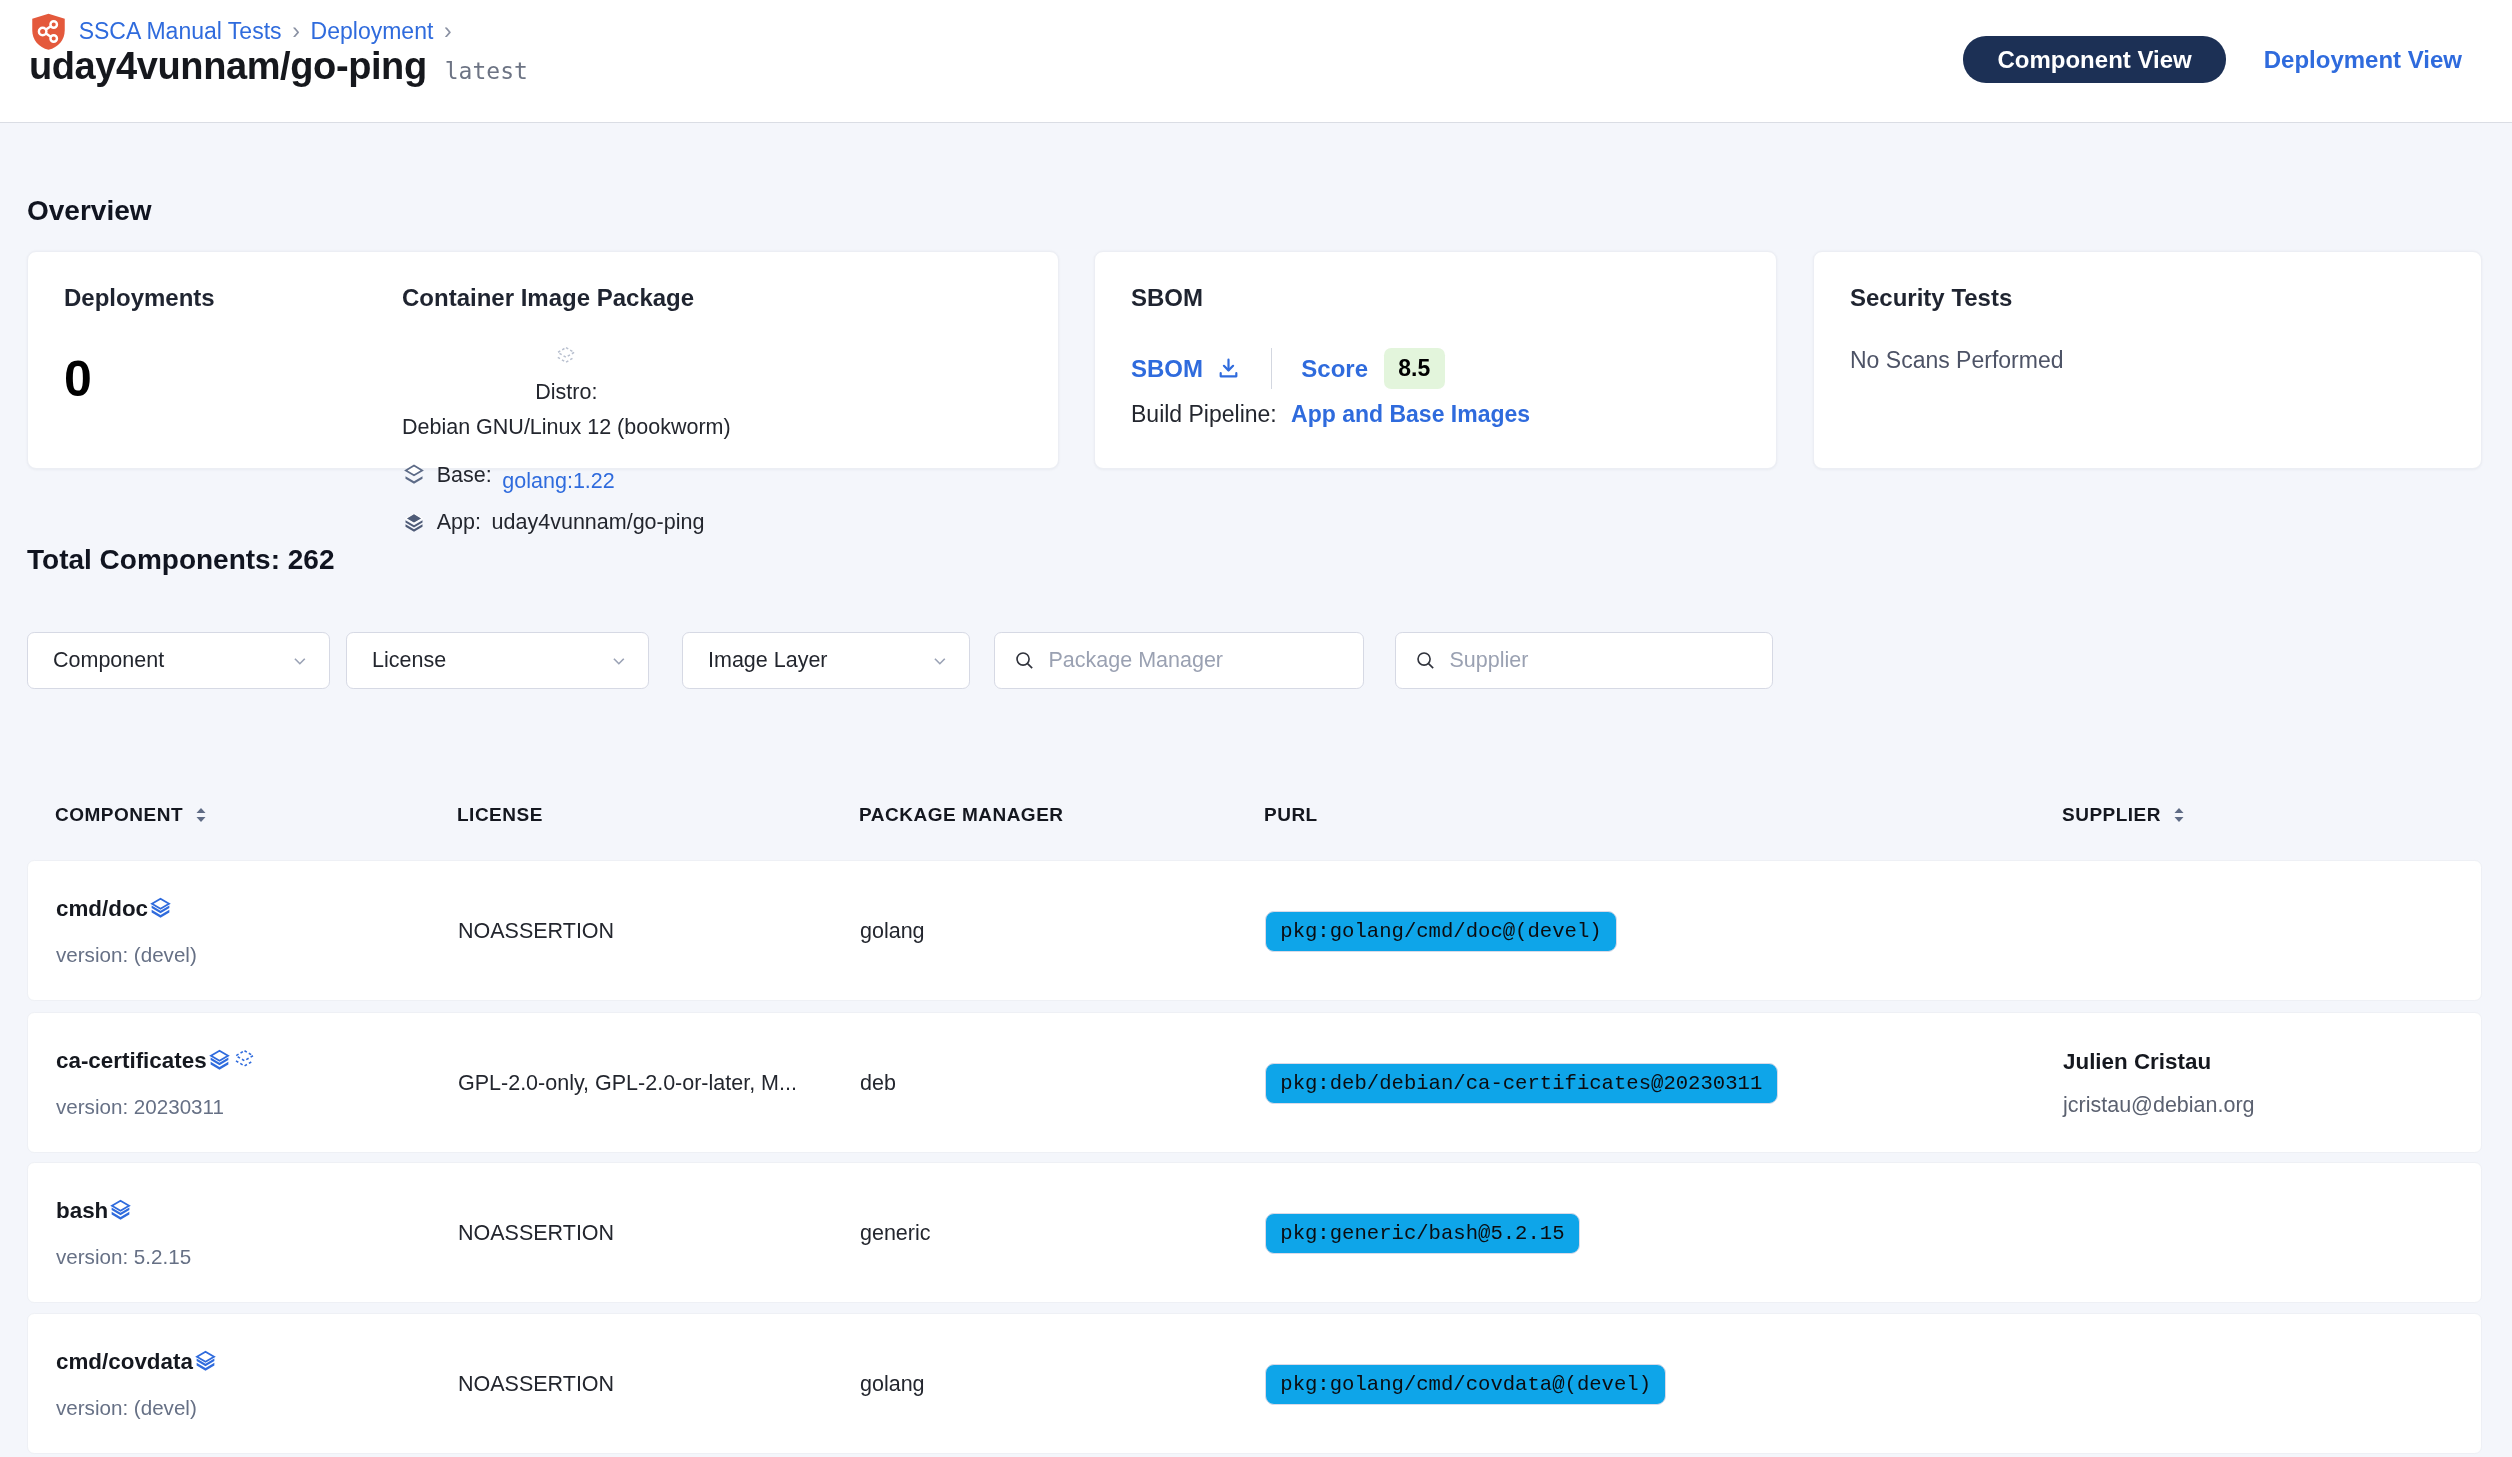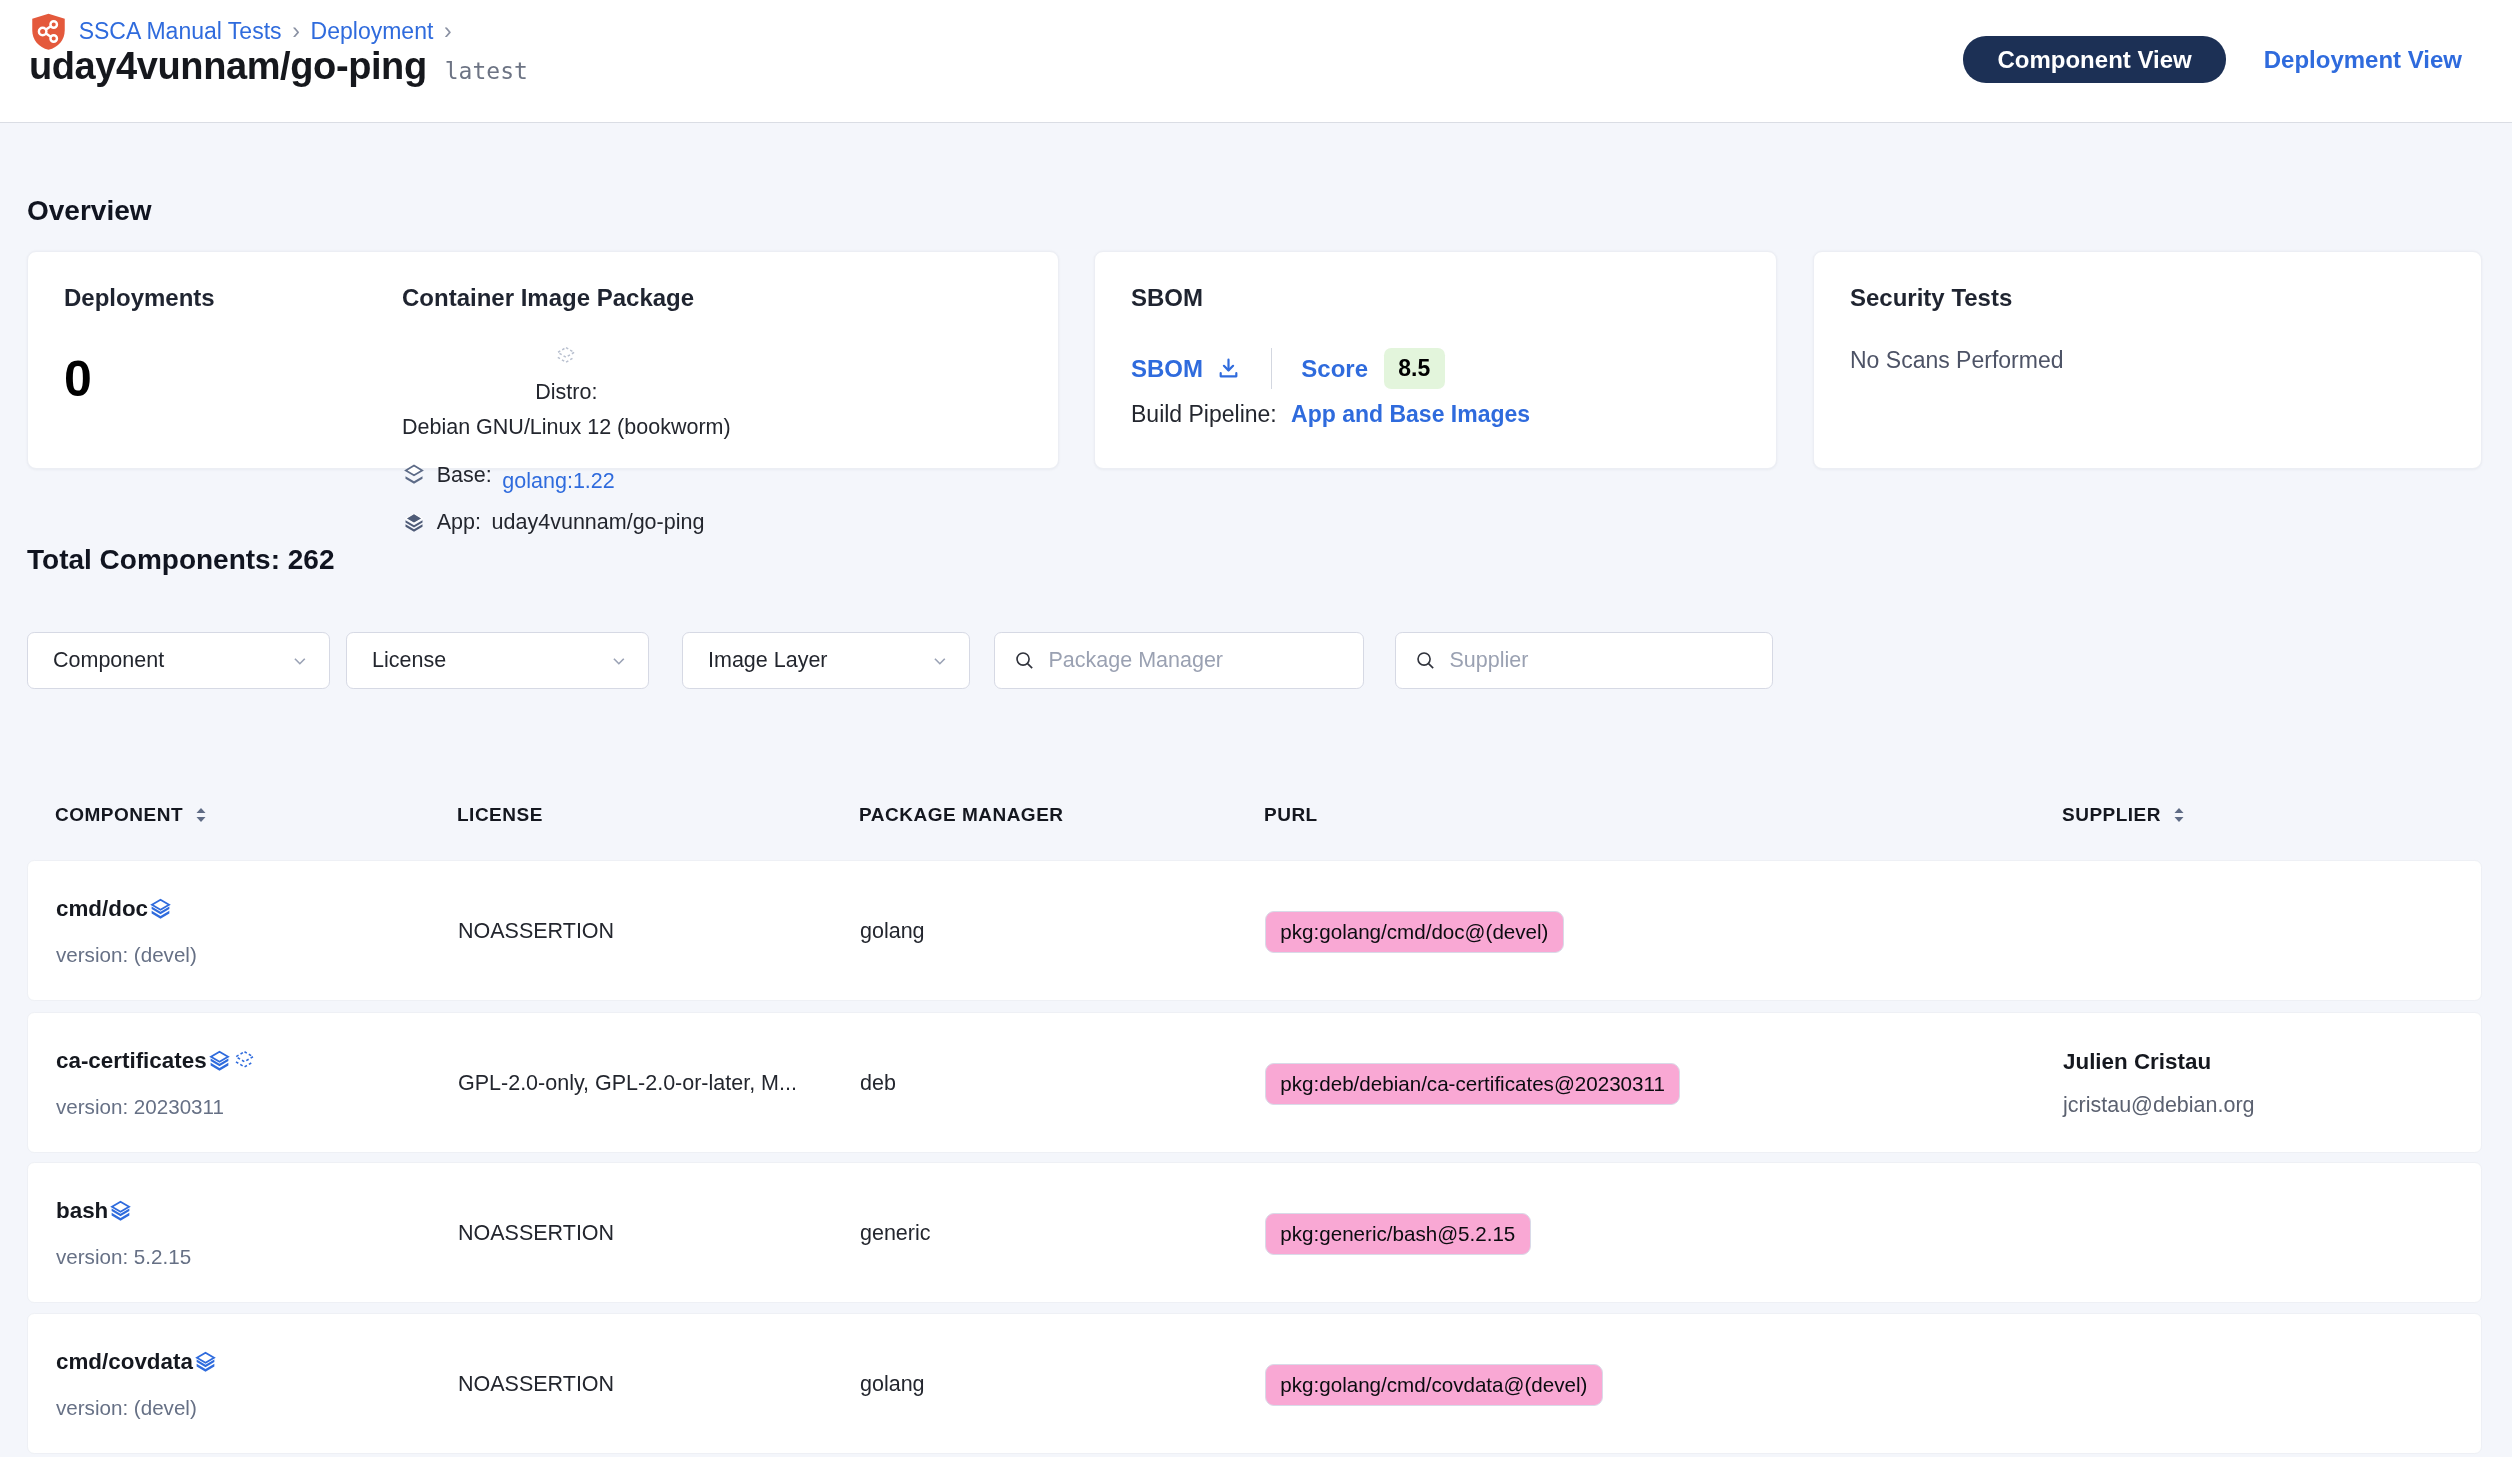--- a/index.html
+++ b/index.html
@@ -69,26 +69,26 @@
   .th-purl { left:1237px; }
   .th-supplier { left:2035px; cursor:pointer; }
   .row-card { position:absolute; left:27px; width:2455px; height:141px; background:#ffffff; border:0.9px solid #eef0f5; border-radius:7.2px; }
   .r0{top:860px;} .r1{top:1012px;} .r2{top:1162px;} .r3{top:1313px;}
   .cell { position:absolute; top:0; height:141px; display:flex; align-items:center; }
   .c-component { left:28px; flex-direction:column; align-items:flex-start; justify-content:center; gap:21.5px; }
   .c-license { left:430px; width:385px; }
   .c-pm { left:832px; }
   .c-purl { left:1237px; }
   .c-supplier { left:2035px; flex-direction:column; align-items:flex-start; justify-content:center; gap:18px; }
-  .comp-name-line { display:flex; align-items:flex-end; gap:0; }
+  .comp-name-line { display:flex; align-items:center; gap:0; }
   .comp-name { font-size:22.4px; font-weight:bold; color:#15181f; }
   .comp-version { font-size:20.6px; color:#667085; }
   .cell-text { font-size:21.5px; color:#23262e; }
   .lic-trunc { white-space:nowrap; overflow:hidden; }
-  .purl-chip { font-family:Liberation Sans, sans-serif; font-size:20.6px; color:#0b0c10; background:#f9a8d4; border:0.9px solid #d9dae8; border-radius:9px; padding:8px 14.3px; }
+  .purl-chip { font-family:Liberation Mono, monospace; font-size:20.6px; color:#0b0c10; background:#0ea5e9; border:0.9px solid #d9dae8; border-radius:9px; padding:8px 14.3px; }
   .sup-name { font-size:22.4px; font-weight:bold; color:#15181f; }
   .sup-email { font-size:21.5px; color:#5b6170; }
 
   .icon { display:inline-flex; flex:none; }
 </style>
 </head>
 <body>
 
 <svg width="0" height="0" style="position:absolute">
   <defs>

